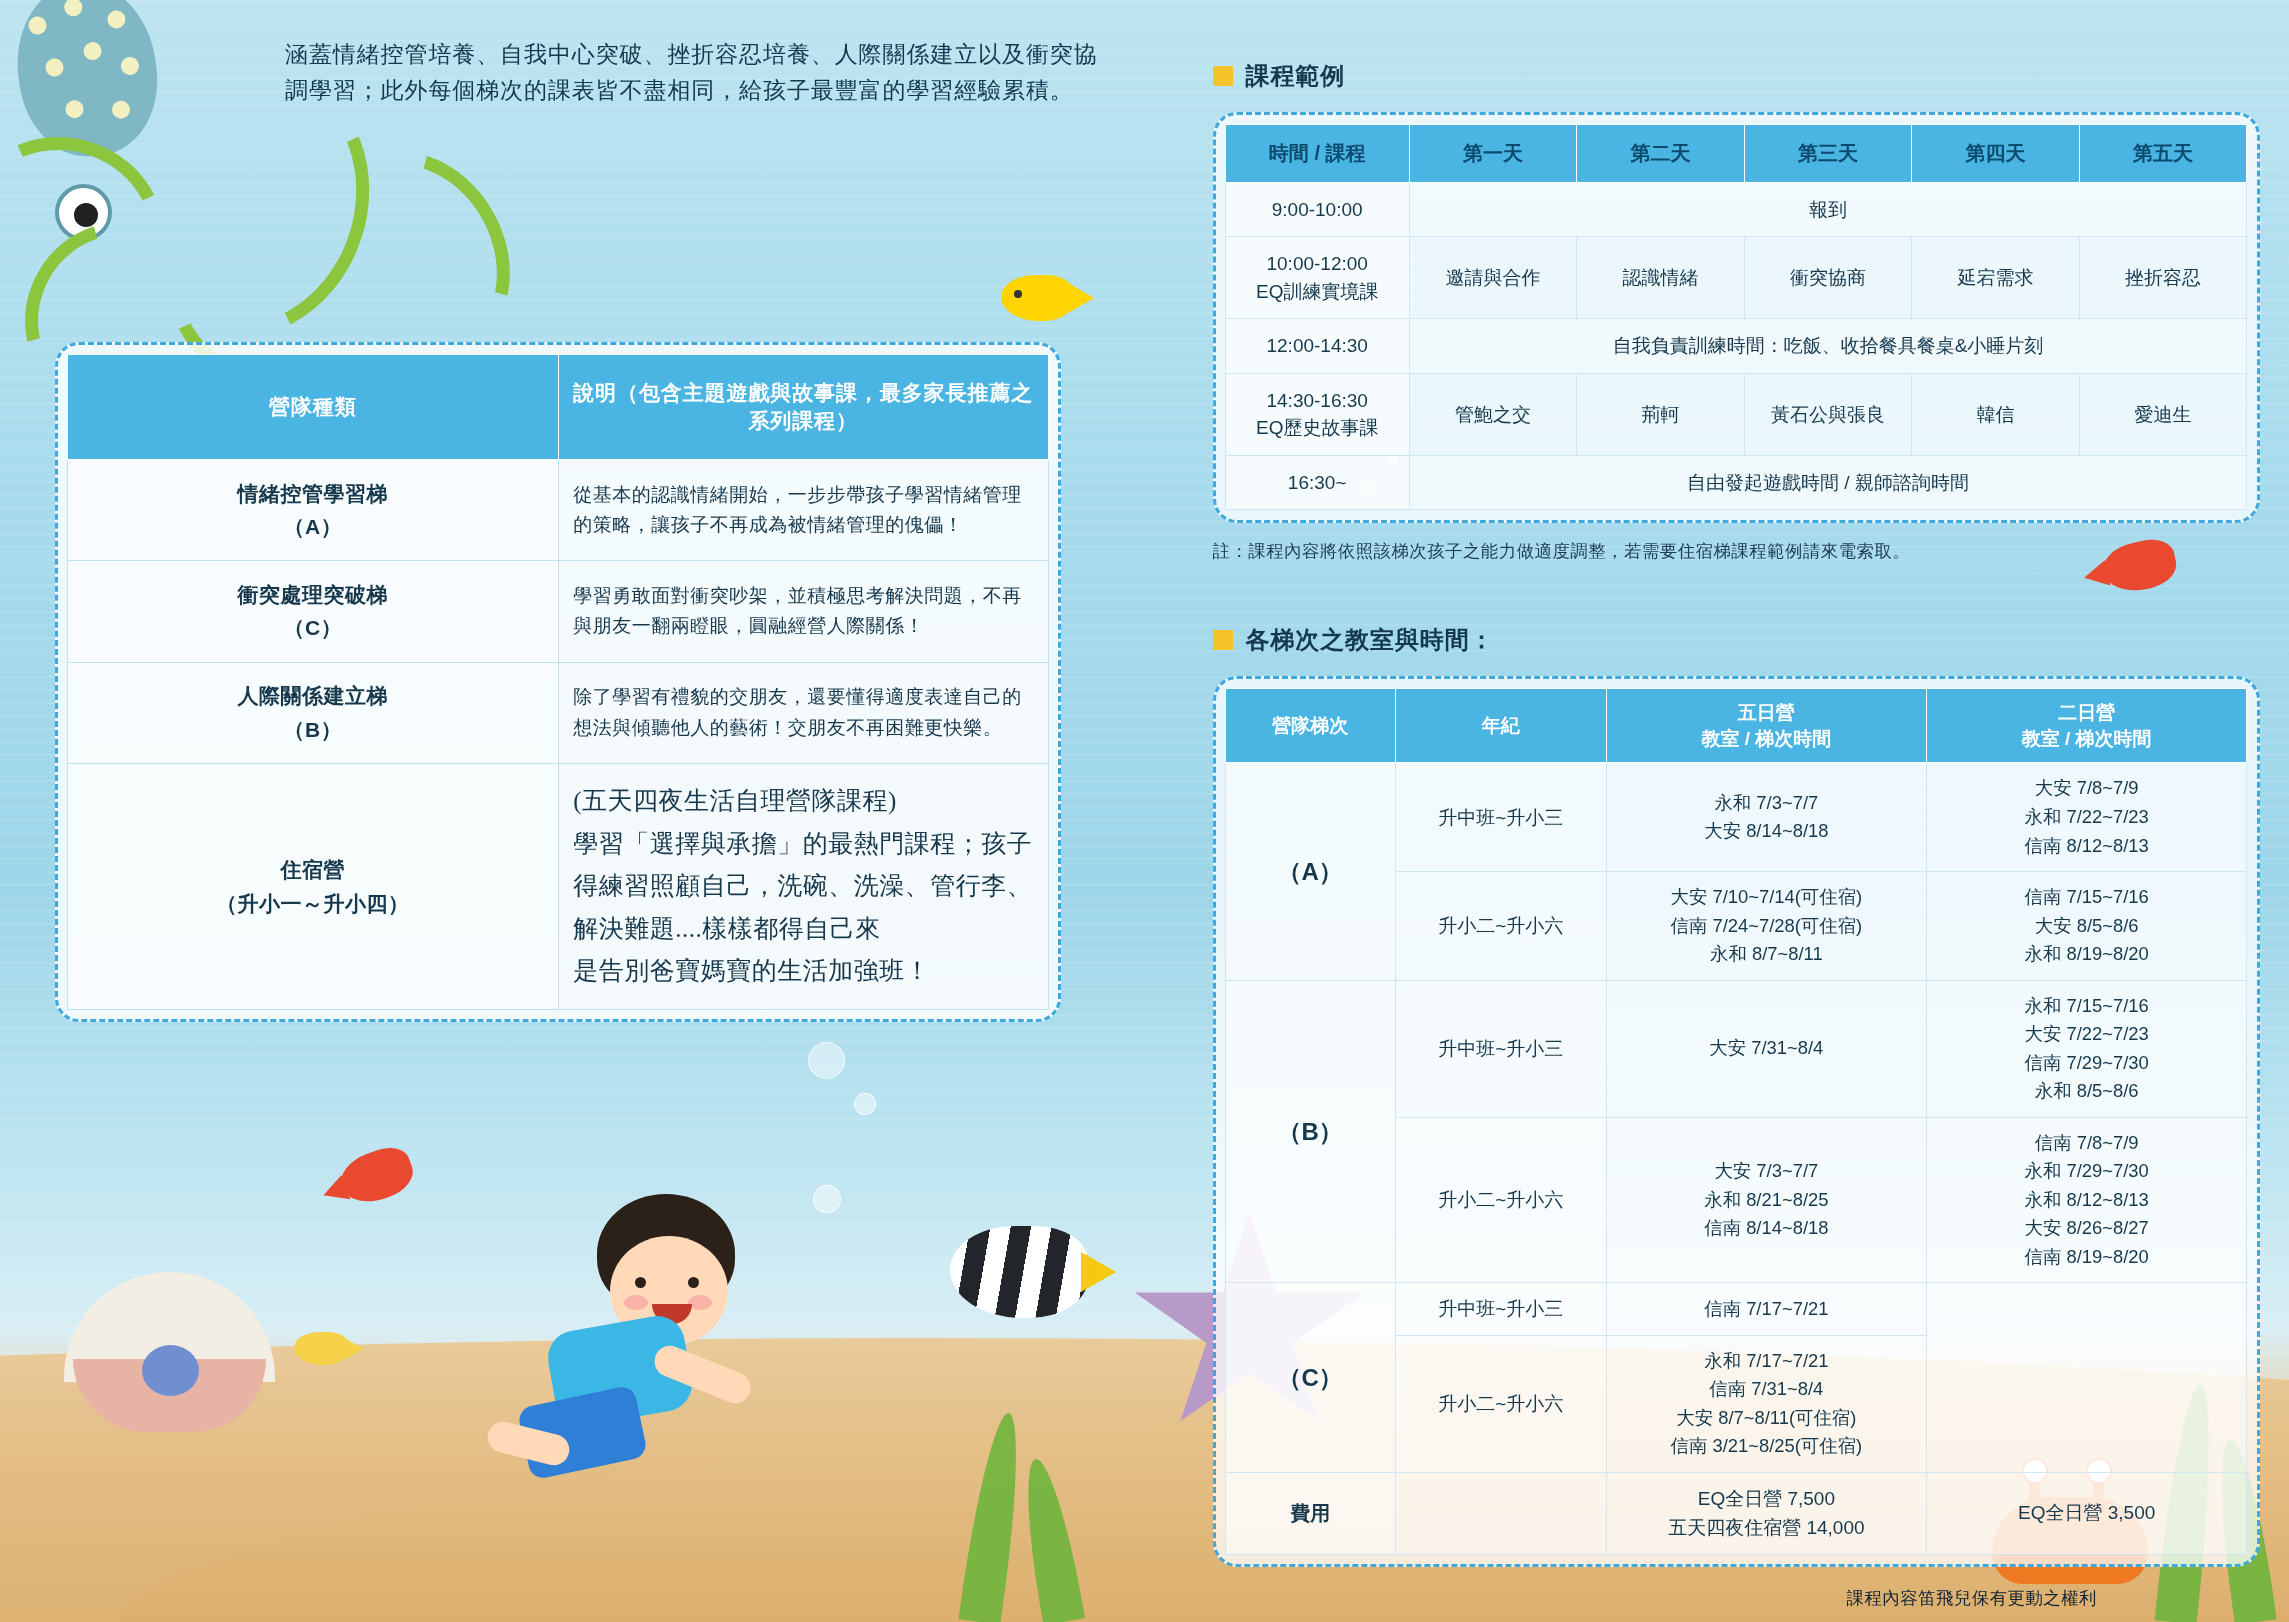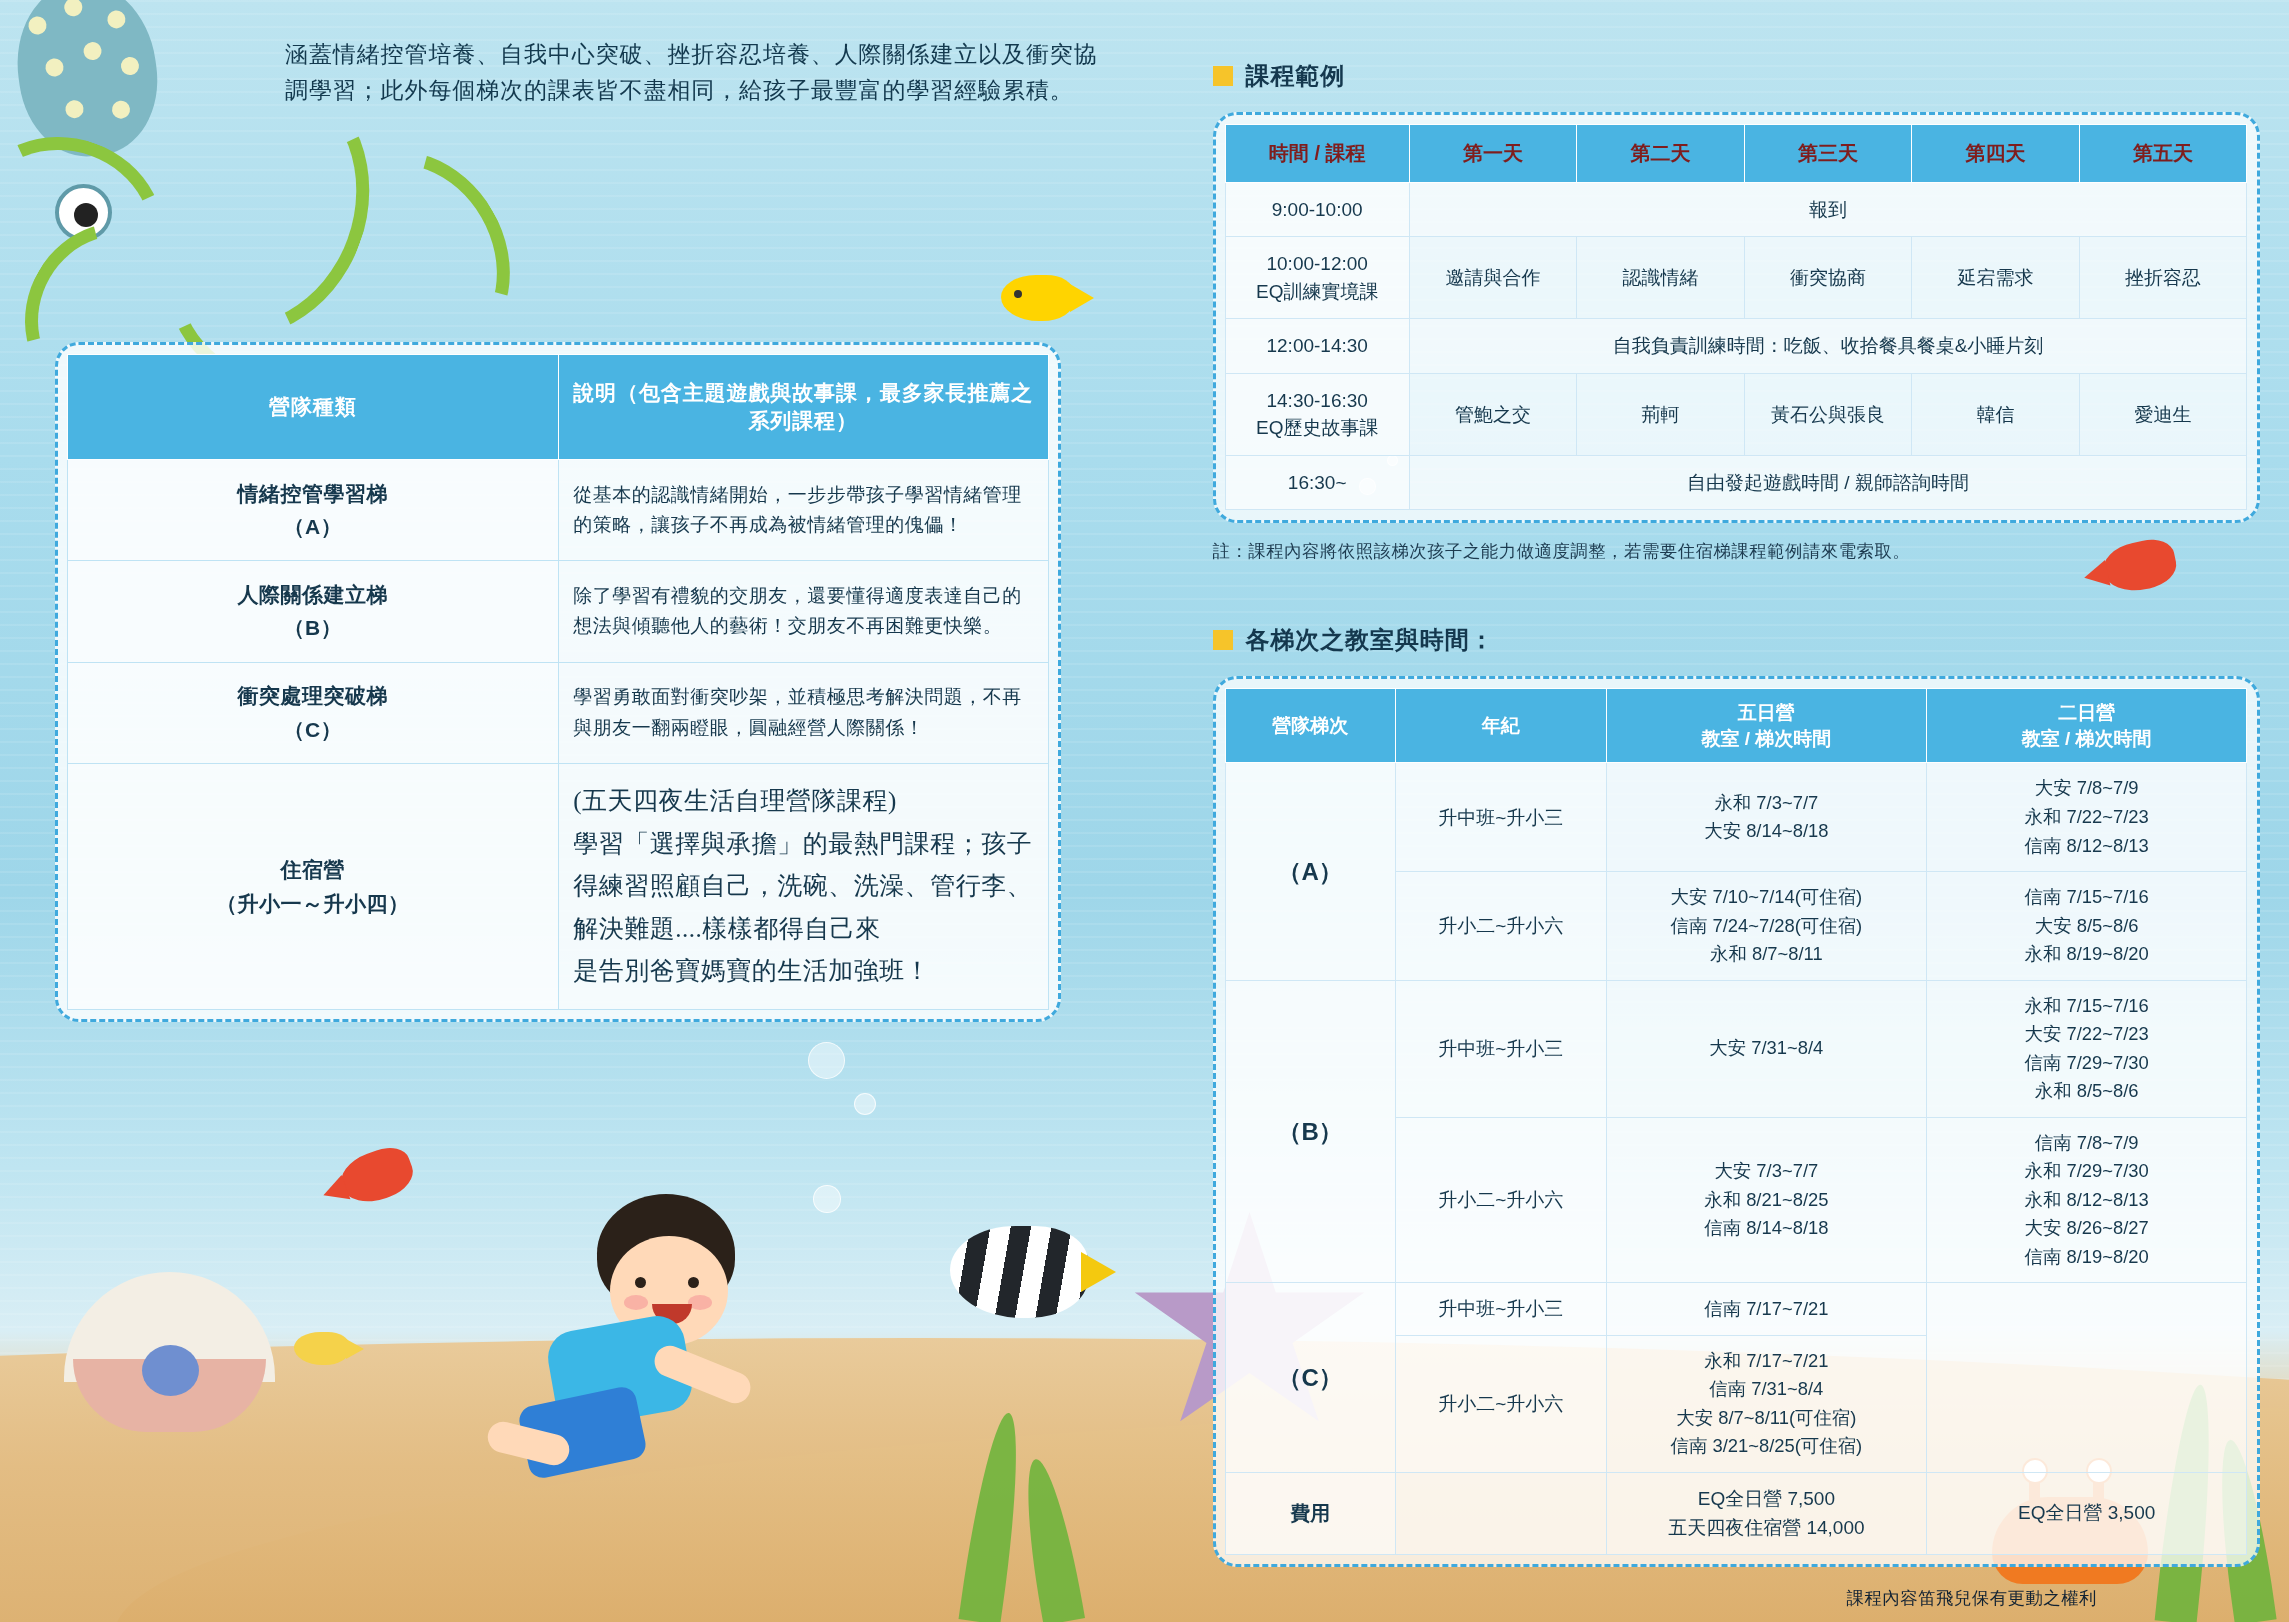--- a/index.html
+++ b/index.html
@@ -55,21 +55,21 @@
   .footnote{position:absolute;left:96px;bottom:81px;width:927px;background:rgba(190,185,175,0.55);
     border-radius:5.5px;padding:20px 24px;font-size:19px;color:#2a2a2a;line-height:1.7;letter-spacing:0.5px;}
 
   
   .sec-title{display:flex;align-items:center;gap:13px;font-size:24px;font-weight:bold;color:#14384e;letter-spacing:0.9px;}
   .sec-title .sq{width:20px;height:20px;background:#f6c42a;display:inline-block;}
 
   .rt1-wrap{position:absolute;left:27.5px;top:53px;width:1047px;}
   .tblbox{margin-top:20px;background:rgba(255,255,255,0.75);border:3.7px dashed #3fa9dd;border-radius:24px;padding:9.2px;}
   table.rt{width:100%;border-collapse:collapse;table-layout:fixed;}
-  table.rt th{background:#4ab4e2;color:#7f1d1d;font-size:20px;font-weight:bold;padding:14.7px 3.7px;border:1.8px solid #fff;text-align:center;}
+  table.rt th{background:#4ab4e2;color:#0c4a6e;font-size:20px;font-weight:bold;padding:14.7px 3.7px;border:1.8px solid #fff;text-align:center;}
   table.rt td{border:1.8px solid #cfe7f5;font-size:19px;color:#16384d;padding:13px 5.5px;text-align:center;line-height:1.45;}
   table.rt td.lbl{background:rgba(255,255,255,.55);font-size:19px;}
   table.rt td.span{background:rgba(255,255,255,.30);}
   .note{margin-top:16.5px;font-size:17.4px;color:#1d3b50;letter-spacing:0.5px;}
 
   .rt2-wrap{position:absolute;left:27.5px;top:617px;width:1047px;}
   table.r2{width:100%;border-collapse:collapse;table-layout:fixed;}
   table.r2 th{background:#4ab4e2;color:#fff;font-size:19px;font-weight:bold;padding:11px 3.7px;border:1.8px solid #fff;line-height:1.35;}
   table.r2 td{border:1.8px solid #cfe7f5;font-size:18.4px;color:#16384d;padding:11px 7.3px;text-align:center;line-height:1.55;background:rgba(255,255,255,.35);}
   table.r2 td.grp{font-size:24px;font-weight:bold;background:rgba(255,255,255,.55);}
@@ -183,28 +183,28 @@
             <th>說明（包含主題遊戲與故事課，最多家長推薦之系列課程）</th>
           </tr>
         </thead>
         <tbody>
           <tr>
             <td class="cat pre">情緒控管學習梯
 （A）</td>
             <td class="desc pre">從基本的認識情緒開始，一步步帶孩子學習情緒管理的策略，讓孩子不再成為被情緒管理的傀儡！</td>
           </tr>
           <tr>
+            <td class="cat pre">衝突處理突破梯
+（C）</td>
+            <td class="desc pre">學習勇敢面對衝突吵架，並積極思考解決問題，不再與朋友一翻兩瞪眼，圓融經營人際關係！</td>
+          </tr>
+          <tr>
             <td class="cat pre">人際關係建立梯
 （B）</td>
             <td class="desc pre">除了學習有禮貌的交朋友，還要懂得適度表達自己的想法與傾聽他人的藝術！交朋友不再困難更快樂。</td>
-          </tr>
-          <tr>
-            <td class="cat pre">衝突處理突破梯
-（C）</td>
-            <td class="desc pre">學習勇敢面對衝突吵架，並積極思考解決問題，不再與朋友一翻兩瞪眼，圓融經營人際關係！</td>
           </tr>
           <tr>
             <td class="cat pre">住宿營
 （升小一～升小四）</td>
             <td class="desc small pre">(五天四夜生活自理營隊課程)
 學習「選擇與承擔」的最熱門課程；孩子得練習照顧自己，洗碗、洗澡、管行李、解決難題....樣樣都得自己來
 是告別爸寶媽寶的生活加強班！</td>
           </tr>
         </tbody>
       </table>

